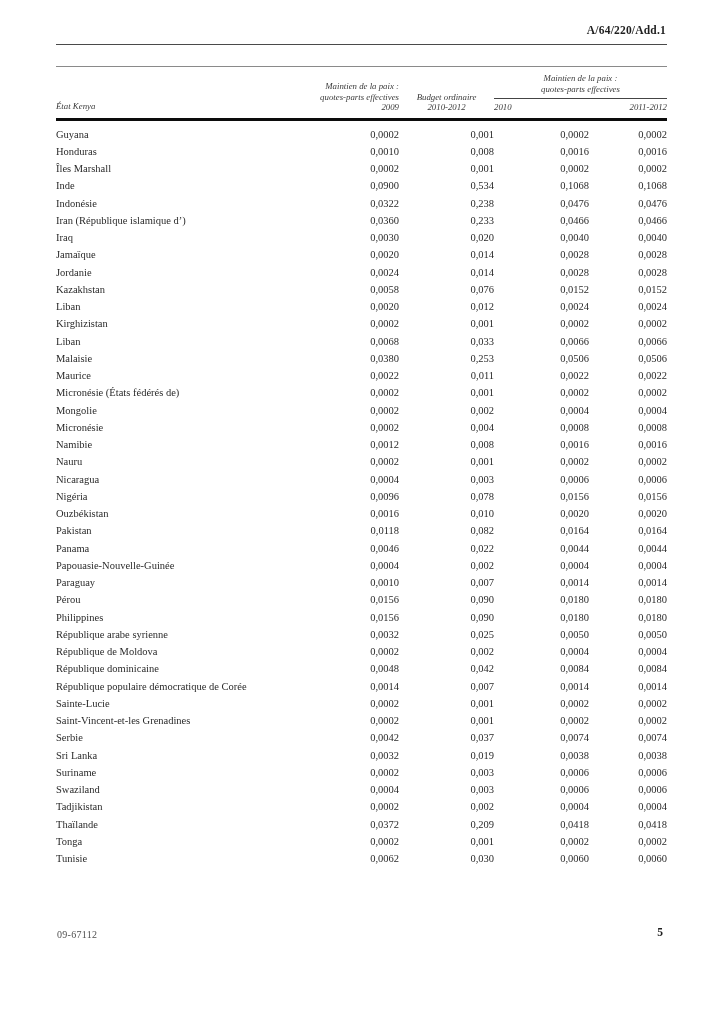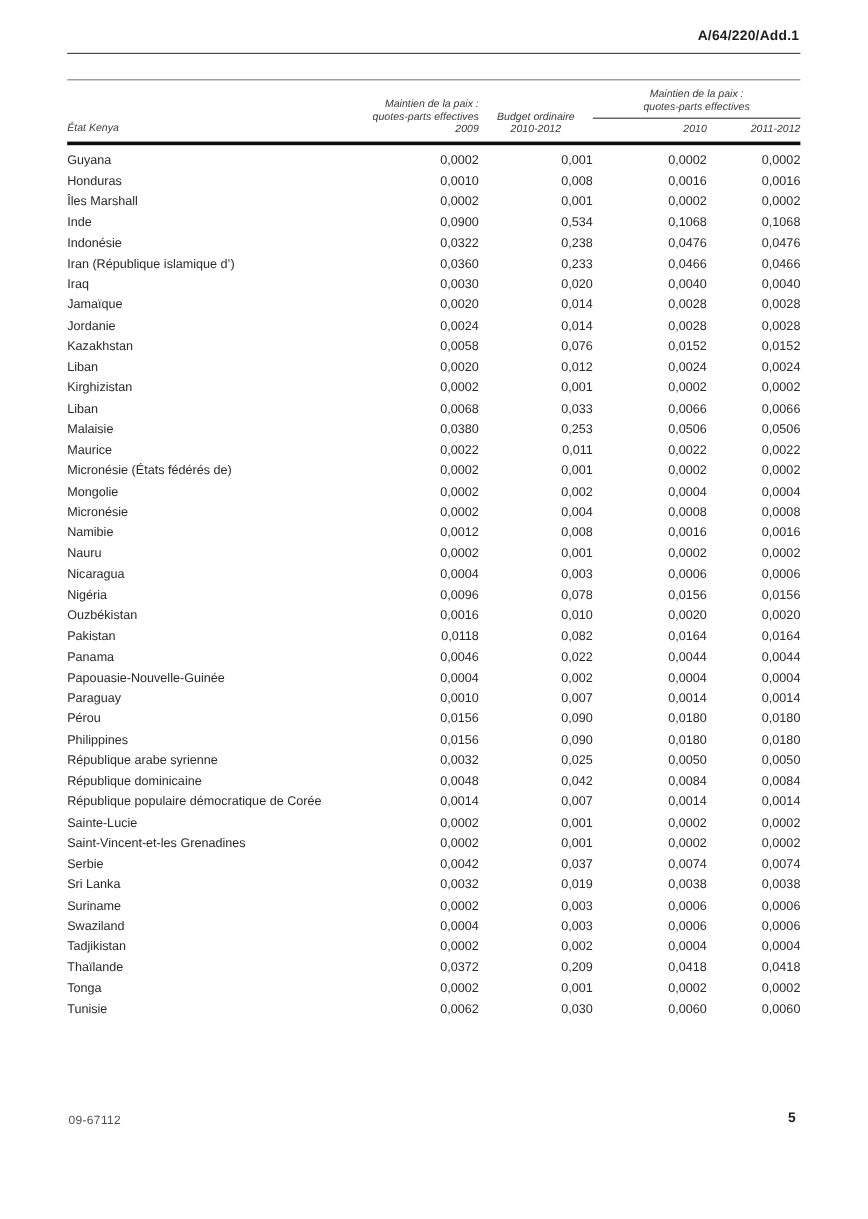--- a/index.html
+++ b/index.html
@@ -5,21 +5,21 @@
   html, body {
     margin: 0;
     padding: 0;
     background: #ffffff;
   }
   .page {
     position: relative;
     width: 723px;
     height: 1016px;
     background: #ffffff;
-    font-family: Liberation Sans, sans-serif;
+    font-family: Liberation Serif, serif;
     color: #262626;
     overflow: hidden;
   }
   .doc-symbol {
     position: absolute;
     top: 24px;
     right: 57px;
     font-size: 11.5px;
     font-weight: bold;
     letter-spacing: 0.2px;
@@ -54,21 +54,21 @@
   .h-c2 { width: 115px; flex: 0 0 115px; text-align: right; }
   .h-c3 { width: 95px;  flex: 0 0 95px;  text-align: center; }
   .h-group { width: 173px; flex: 0 0 173px; }
   .h-group .group-title {
     text-align: center;
     border-bottom: 1px solid #444;
     padding-bottom: 4px;
     margin-bottom: 3px;
   }
   .h-group .group-years { display: flex; }
-  .h-group .group-years .y1 { width: 95px; text-align: right; }
+  .h-group .group-years .y1 { width: 95px; text-align: left; }
   .h-group .group-years .y2 { width: 78px; text-align: right; }
   
   table.data {
     width: 100%;
     border-collapse: collapse;
     margin-top: 5px;
     font-size: 10.5px;
     color: #2a2a2a;
   }
   table.data td {
@@ -351,20 +351,27 @@
             <td class="num">0,0180</td>
           </tr>
           <tr>
             <td>République arabe syrienne</td>
             <td class="num">0,0032</td>
             <td class="num">0,025</td>
             <td class="num">0,0050</td>
             <td class="num">0,0050</td>
           </tr>
           <tr>
+            <td>République de Moldova</td>
+            <td class="num">0,0002</td>
+            <td class="num">0,002</td>
+            <td class="num">0,0004</td>
+            <td class="num">0,0004</td>
+          </tr>
+          <tr>
             <td>République dominicaine</td>
             <td class="num">0,0048</td>
             <td class="num">0,042</td>
             <td class="num">0,0084</td>
             <td class="num">0,0084</td>
           </tr>
           <tr>
             <td>République populaire démocratique de Corée</td>
             <td class="num">0,0014</td>
             <td class="num">0,007</td>

